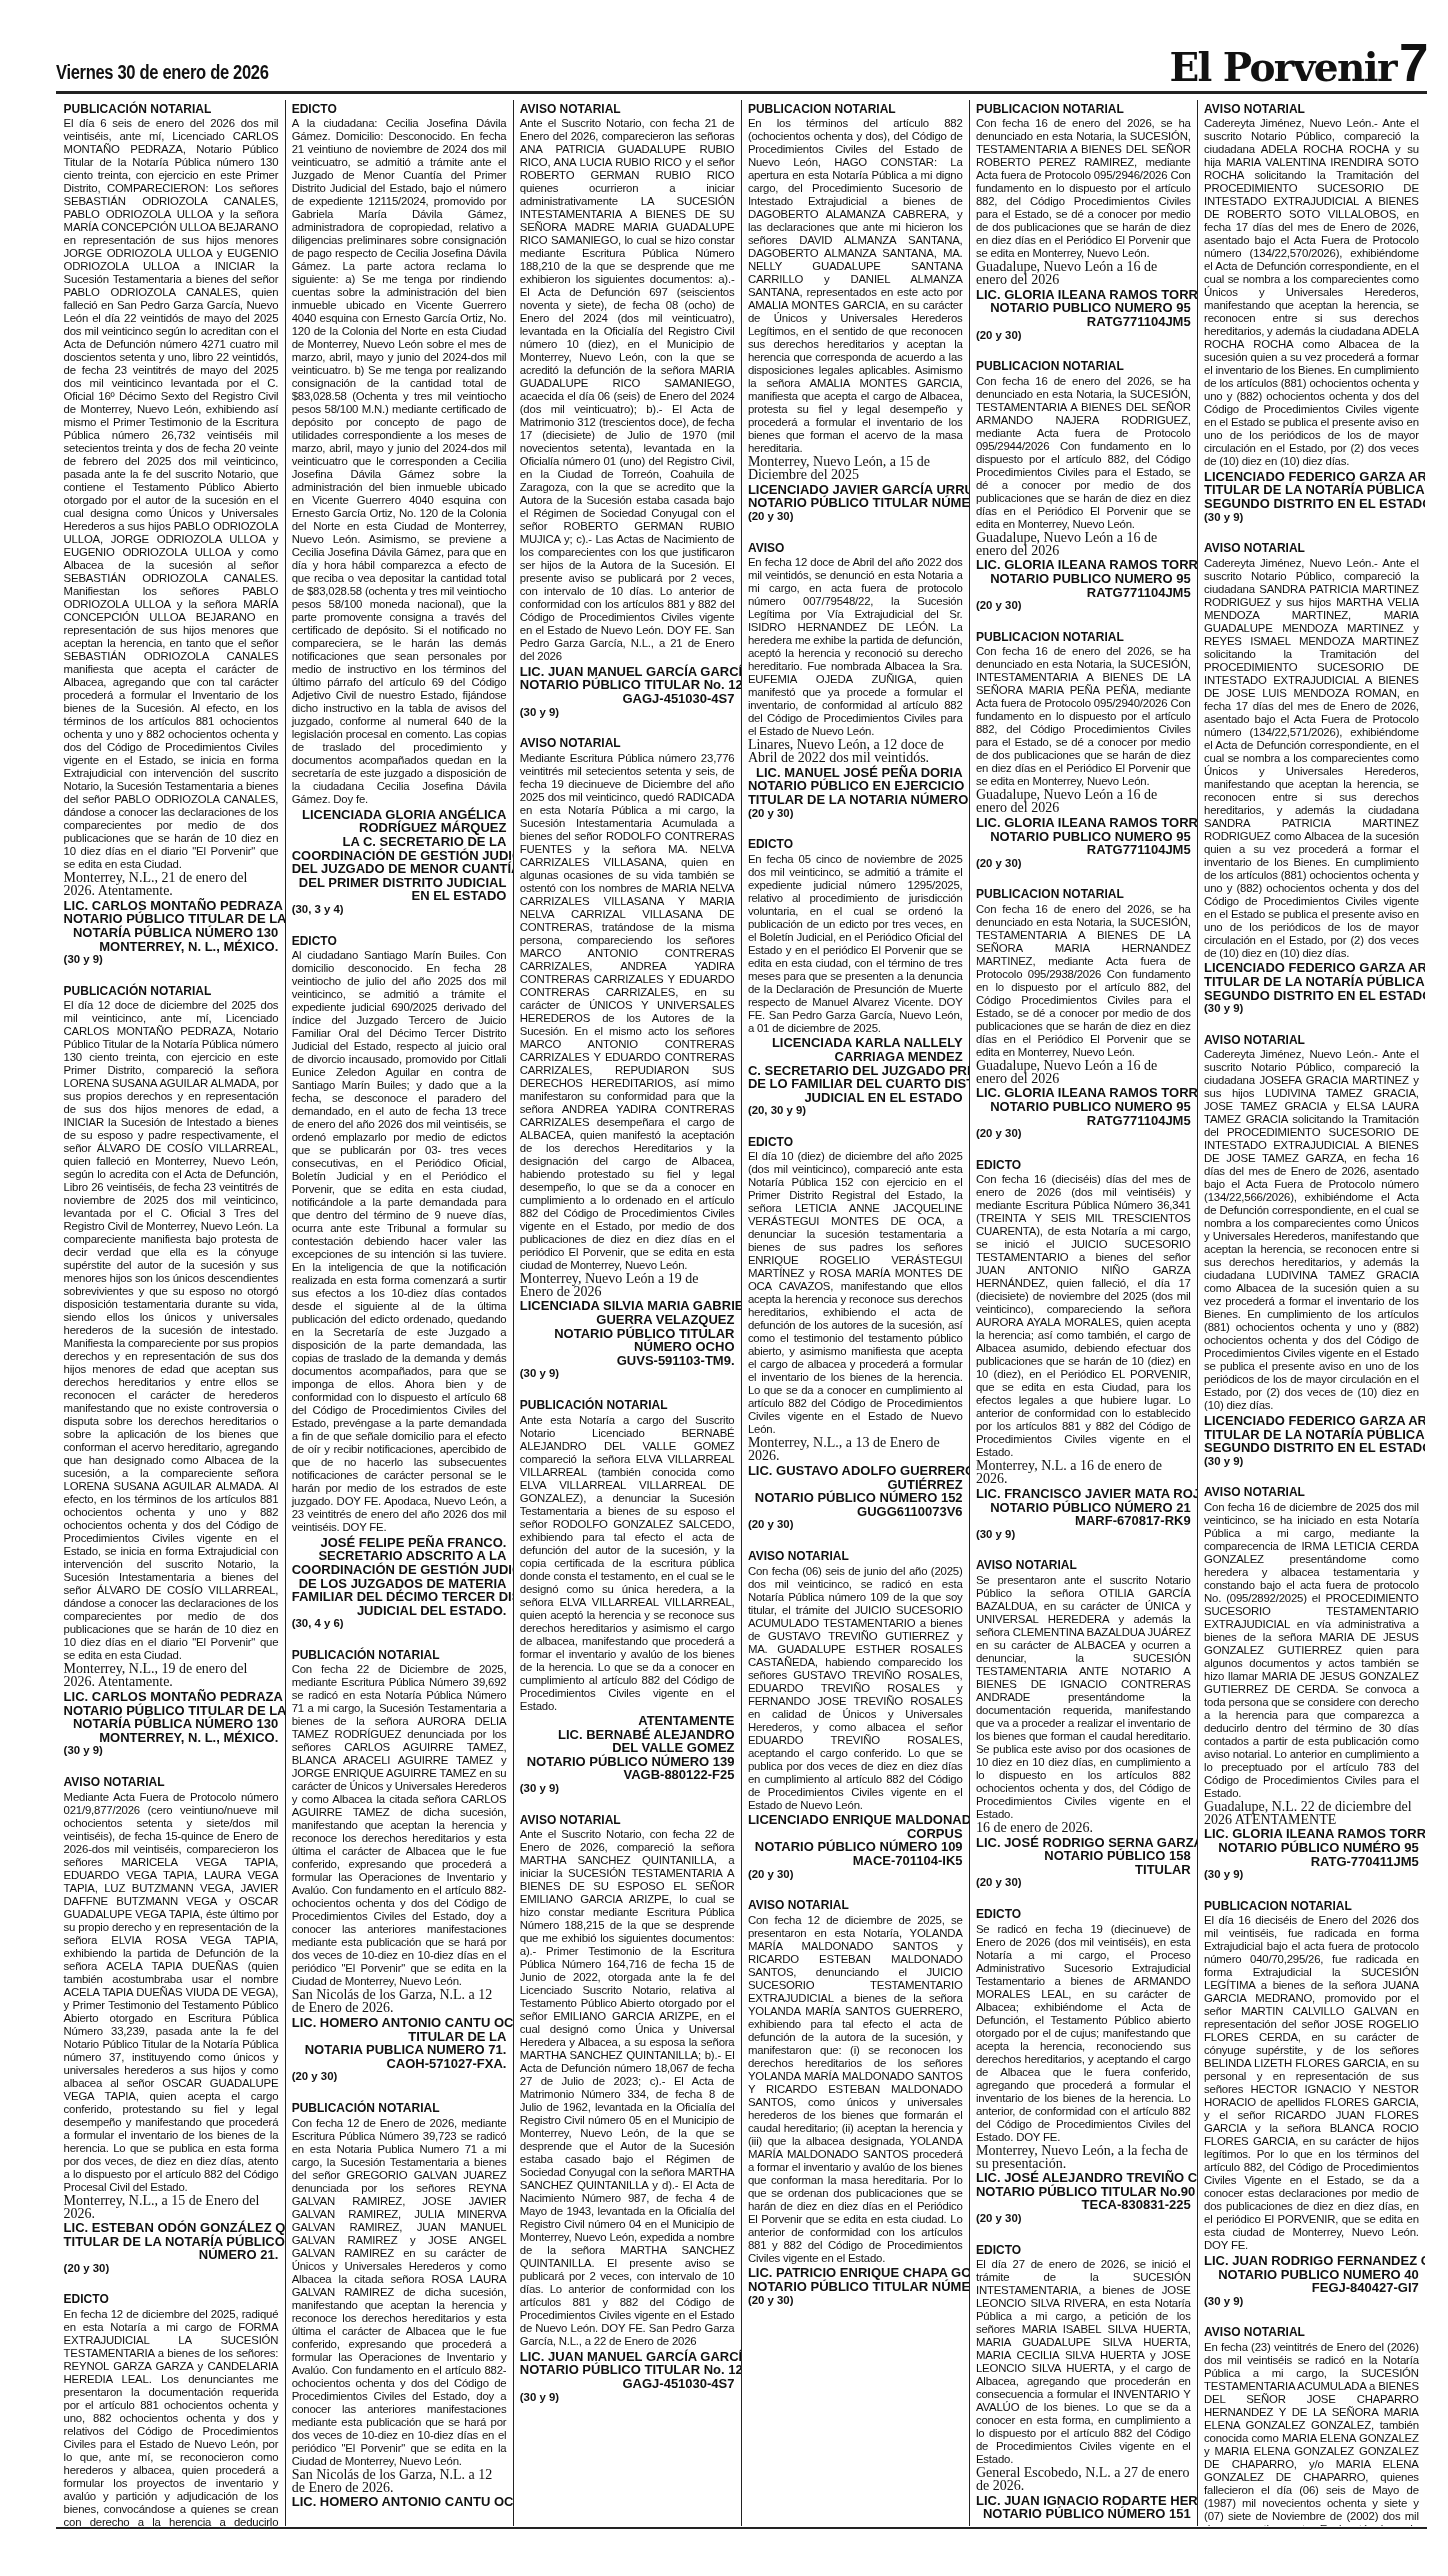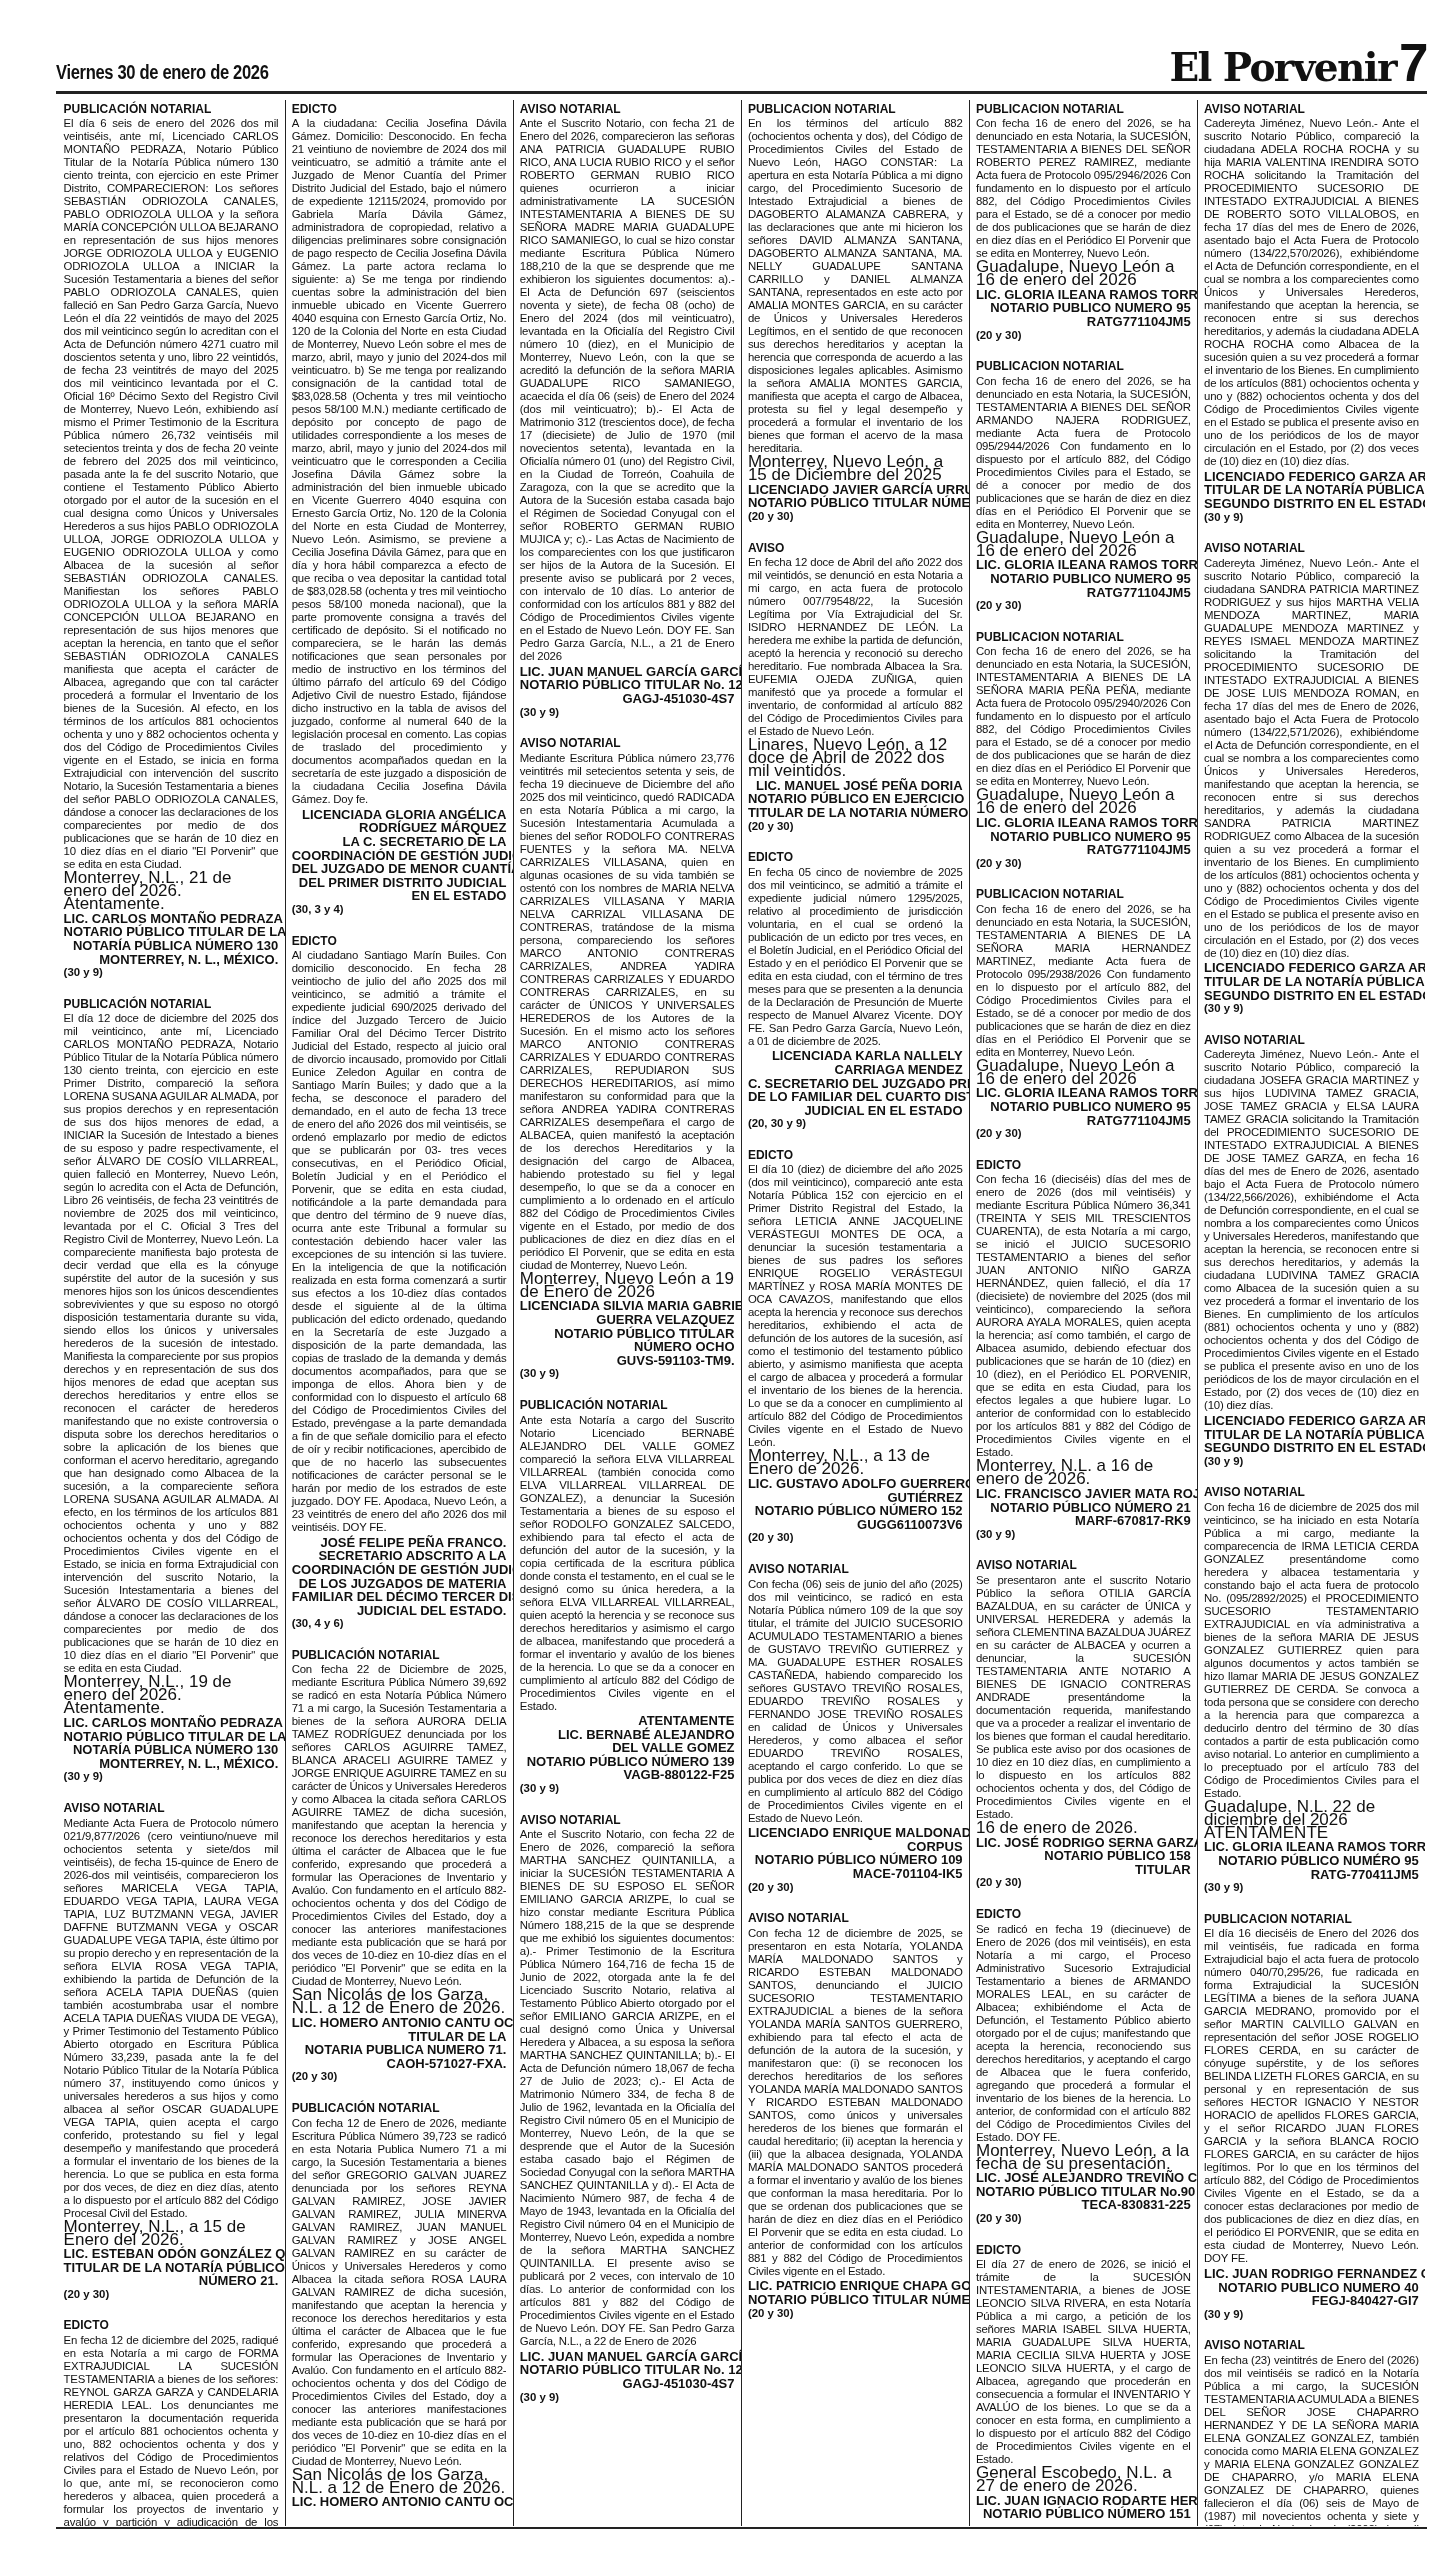--- a/index.html
+++ b/index.html
@@ -10,21 +10,21 @@
   .brand{position:absolute;right:0;bottom:3.1px;font-family:"DejaVu Serif",serif;font-weight:900;font-size:39px;letter-spacing:-1.6px;line-height:1;}
   .brand .pg{font-size:53px;margin-left:3.1px;font-family:"Liberation Sans",sans-serif;}
   .rule-top{position:absolute;left:39px;right:39px;top:91px;height:3.1px;background:#222;}
   .rule-bottom{position:absolute;left:39px;right:39px;top:2527px;height:2.3px;background:#222;}
   .columns{position:absolute;left:45px;top:100px;width:1363px;height:2426px;display:flex;}
   .col{flex:1 1 0;padding:0 6.2px;border-left:1.6px solid #222;overflow:hidden;}
   .col:first-child{border-left:none;padding-left:1.6px;}
   .notice{margin-bottom:17px;}
   .n-title{text-align:left;font-weight:bold;font-size:12px;margin:1.6px 0 1.6px;}
   .n-body{font-size:11.4px;line-height:13px;text-align:justify;hyphens:auto;letter-spacing:-0.2px;}
-  .n-place{font-size:17px;line-height:13px;}
+  .n-place{font-size:14px;line-height:13px;font-family:Liberation Serif, serif;}
   .n-sign{text-align:right;font-weight:bold;font-size:13px;line-height:13.6px;margin-top:1.6px;}
   .n-sign div{white-space:nowrap;}
   .n-dates{text-align:left;font-weight:bold;font-size:11.4px;line-height:13.6px;}
 </style>
 </head>
 <body>
 
 <div class="page">
   <div class="masthead">
     <div class="date">Viernes 30 de enero de 2026</div>

